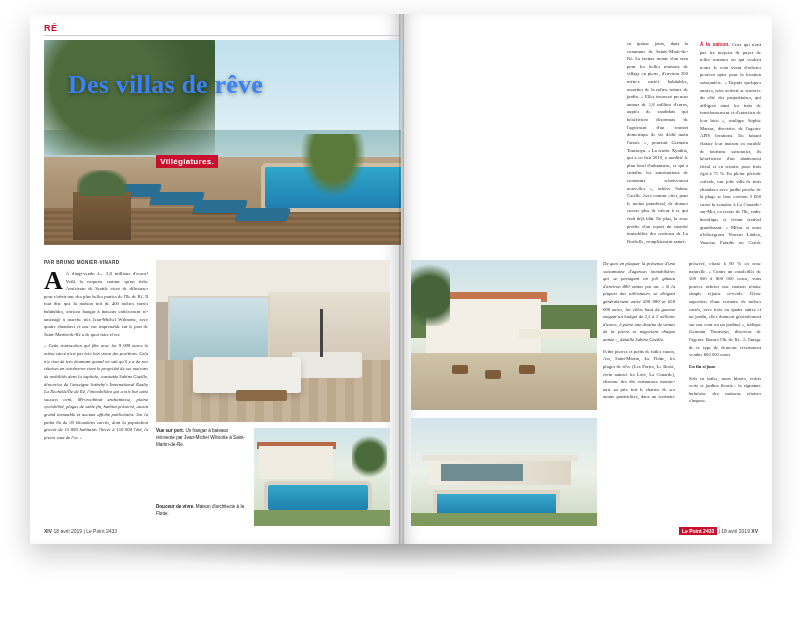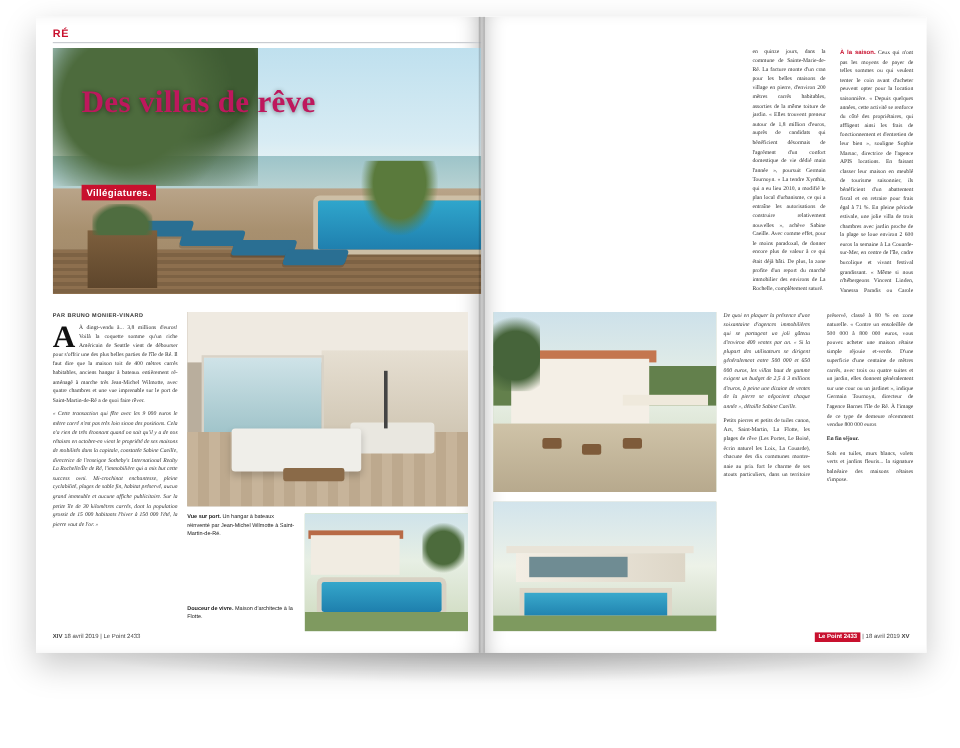--- a/index.html
+++ b/index.html
@@ -47,24 +47,24 @@
      background:radial-gradient(ellipse at 50% 30%,#5a7a3c 0 48%,rgba(90,122,60,0) 72%);}
   .hero .lounger{position:absolute;width:52px;height:13px;background:#2a6f93;
      border-radius:3px;transform:skewX(-18deg);box-shadow:0 2px 0 rgba(0,0,0,.15);}
   .hero .l1{left:9%;top:70%;} .hero .l2{left:15%;top:74%;}
   .hero .l3{left:21%;top:78%;} .hero .l4{left:27%;top:82%;}
   .hero .planter{position:absolute;left:4%;top:74%;width:58px;height:48px;
      background:linear-gradient(to bottom,#7d5f3d,#5e462c);}
   .hero .planter:after{content:"";position:absolute;left:4px;top:-22px;width:50px;height:26px;
      background:radial-gradient(ellipse at 50% 70%,#4f6d40 0 60%,rgba(79,109,64,0) 80%);}
 
-  .hero-title{position:absolute;left:24px;top:30px;color:#be185d;
+  .hero-title{position:absolute;left:24px;top:30px;color:#3b82f6;
      font-family:"Liberation Serif",serif;font-weight:bold;font-size:26px;
      text-shadow:0 1px 4px rgba(0,0,0,.45);letter-spacing:.2px;}
-  .kicker-box{position:absolute;left:24px;top:110px;width:150px;}
+  .kicker-box{position:absolute;left:24px;top:110px;width:150px;text-align:right;}
   .kicker-tag{display:inline-block;background:#c8102e;color:#fff;
      font-family:"Liberation Sans",sans-serif;font-weight:bold;font-size:8px;
      padding:2px 4px;letter-spacing:.3px;}
   .kicker-txt{margin-top:4px;color:#fff;font-size:10px;line-height:1.35;
      font-family:"Liberation Serif",serif;font-style:italic;
      text-shadow:0 1px 3px rgba(0,0,0,.5);}
 
   
   .byline{position:absolute;left:14px;top:246px;width:110px;
      font-family:"Liberation Sans",sans-serif;font-size:4.6px;font-weight:bold;

